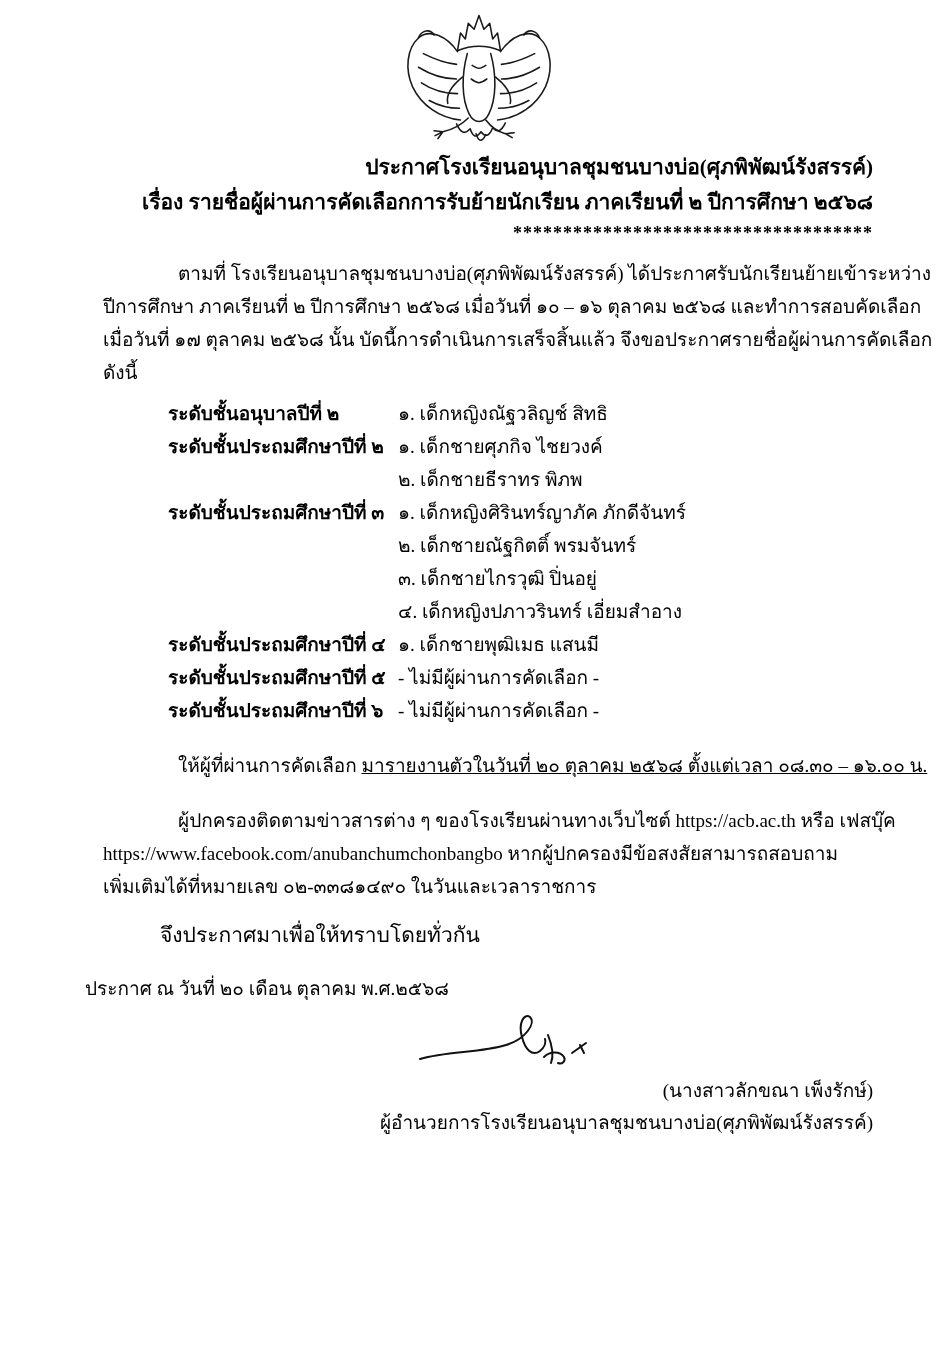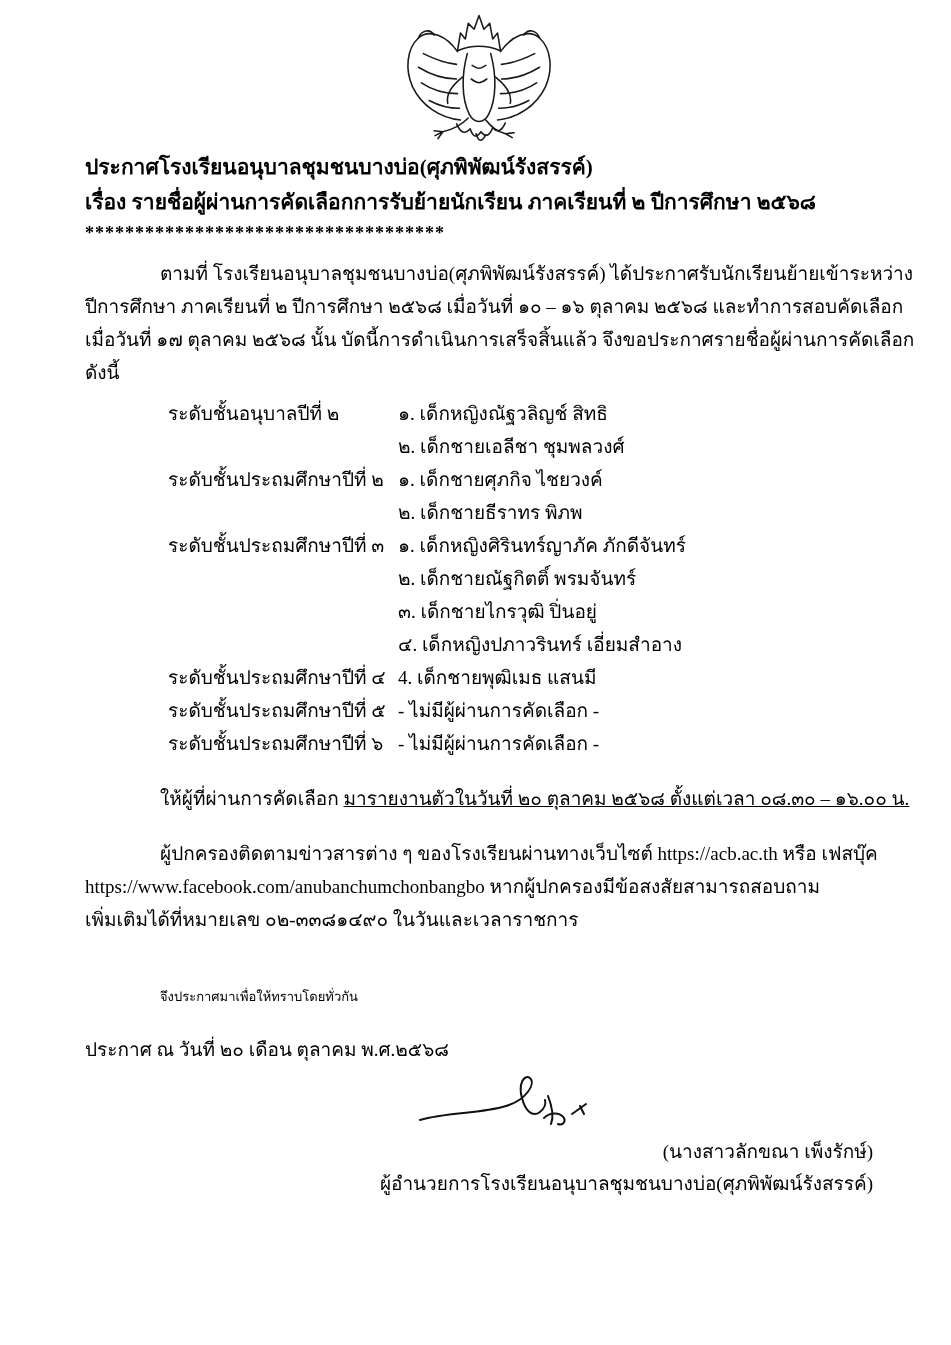--- a/index.html
+++ b/index.html
@@ -3,32 +3,32 @@
 <meta charset="utf-8">
 <style>
   html,body{margin:0;padding:0;}
   body{
     width:951px;height:1345px;background:#ffffff;color:#000;
     font-family:"Liberation Serif","DejaVu Serif",serif;
     overflow:hidden;
   }
   .page{padding:8px 78px 0 85px;}
   .emblem{width:166px;height:138px;margin:2px auto 2px auto;}
-  .center{text-align:left;}
+  .center{text-align:right;}
   .doc-title{font-weight:bold;font-size:21px;line-height:35px;}
   .divider{font-weight:bold;font-size:18px;line-height:22px;letter-spacing:1px;margin-top:2px;}
-  .para{margin-top:13px;}
+  .para{margin-top:13px;margin-left:18px;}
   .para-line{font-size:19px;line-height:33px;white-space:nowrap;}
   .indent{text-indent:75px;}
   .levels{margin-top:8px;}
   .lvl-row{display:flex;font-size:19px;line-height:33px;}
-  .lvl-label{flex:none;width:230px;margin-left:83px;font-weight:normal;}
+  .lvl-label{flex:none;width:230px;margin-left:83px;font-weight:bold;}
   .lvl-entry{flex:1;}
   .emph{font-weight:normal;text-decoration:underline;}
-  .closing{margin-top:44px;font-size:13px;line-height:33px;text-indent:75px;}
+  .closing{margin-top:16px;font-size:21px;line-height:33px;text-indent:75px;}
   .date-line{margin-top:20px;text-align:left;font-size:19px;line-height:33px;}
   .sig{display:block;margin:4px auto 0 auto;transform:translateX(30px);}
   .sign-name,.sign-title{text-align:right;font-size:19px;line-height:32px;}
   svg.line-art path{fill:none;stroke:#1a1a1a;stroke-width:1.6;stroke-linecap:round;stroke-linejoin:round;}
   svg.sig-art path{fill:none;stroke:#111;stroke-width:2;stroke-linecap:round;stroke-linejoin:round;}
 </style>
 </head>
 <body>
 
 <div class="page">
@@ -72,21 +72,20 @@
     <div class="para-line">ดังนี้</div>
   </div>
 
   <div class="levels">
     <div class="lvl-row">
       <div class="lvl-label">ระดับชั้นอนุบาลปีที่ ๒</div>
       <div class="lvl-entry">๑. เด็กหญิงณัฐวลิญช์  สิทธิ</div>
     </div>
     <div class="lvl-row">
       <div class="lvl-label"></div>
-      <div class="lvl-entry">๒. เด็กชายเอลีชา  ชุมพลวงศ์</div>
     </div>
     <div class="lvl-row">
       <div class="lvl-label">ระดับชั้นประถมศึกษาปีที่ ๒</div>
       <div class="lvl-entry">๑. เด็กชายศุภกิจ  ไชยวงค์</div>
     </div>
     <div class="lvl-row">
       <div class="lvl-label"></div>
       <div class="lvl-entry">๒. เด็กชายธีราทร พิภพ</div>
     </div>
     <div class="lvl-row">
@@ -103,21 +102,21 @@
     </div>
     <div class="lvl-row">
       <div class="lvl-label"></div>
       <div class="lvl-entry">๔. เด็กหญิงปภาวรินทร์  เอี่ยมสำอาง</div>
     </div>
     <div class="lvl-row">
       <div class="lvl-label"></div>
     </div>
     <div class="lvl-row">
       <div class="lvl-label">ระดับชั้นประถมศึกษาปีที่ ๔</div>
-      <div class="lvl-entry">4. เด็กชายพุฒิเมธ  แสนมี</div>
+      <div class="lvl-entry">๑. เด็กชายพุฒิเมธ  แสนมี</div>
     </div>
     <div class="lvl-row">
       <div class="lvl-label">ระดับชั้นประถมศึกษาปีที่ ๕</div>
       <div class="lvl-entry">- ไม่มีผู้ผ่านการคัดเลือก -</div>
     </div>
     <div class="lvl-row">
       <div class="lvl-label">ระดับชั้นประถมศึกษาปีที่ ๖</div>
       <div class="lvl-entry">- ไม่มีผู้ผ่านการคัดเลือก -</div>
     </div>
   </div>

